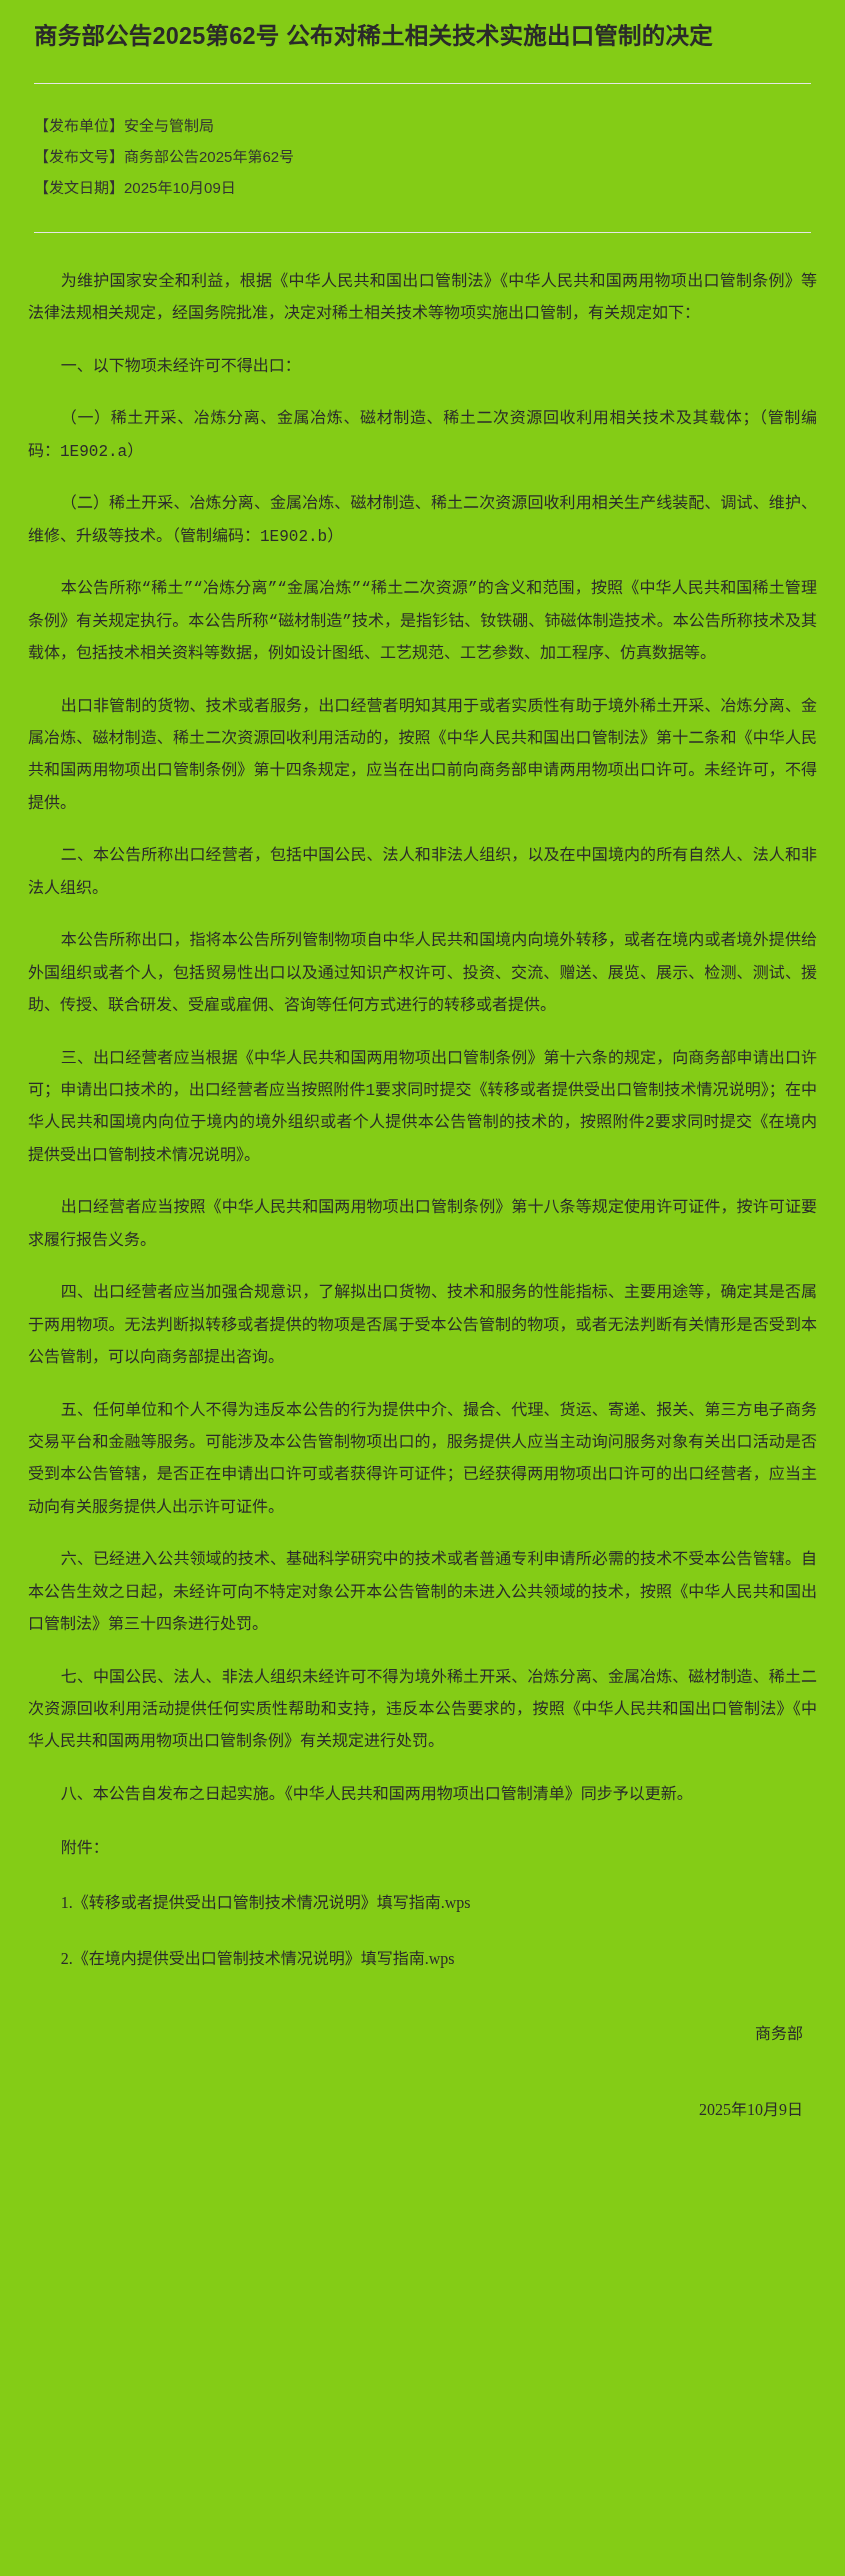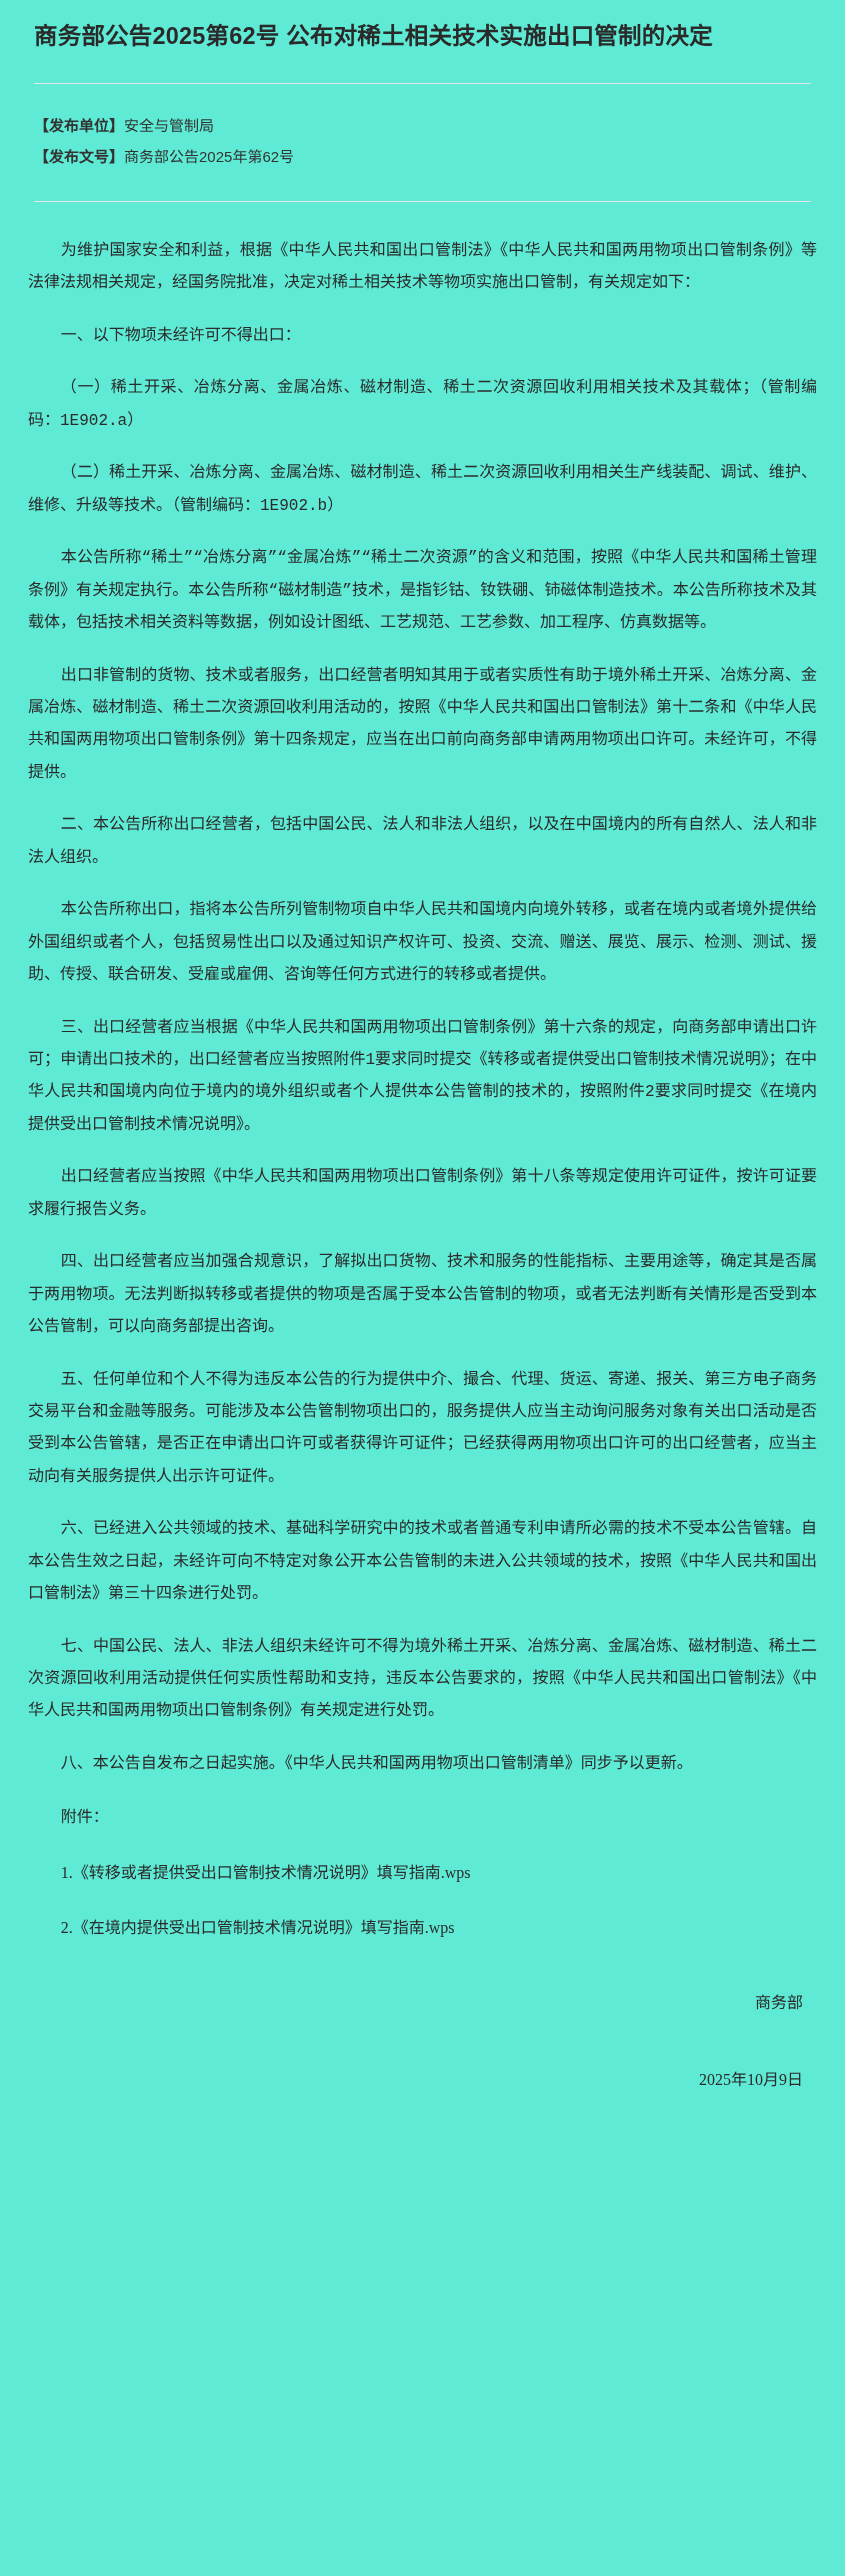--- a/index.html
+++ b/index.html
@@ -12,21 +12,21 @@
     width: 845px;
     min-height: 2576px;
     font-family: "Liberation Sans", "DejaVu Sans", sans-serif;
     color: #222222;
     -webkit-font-smoothing: antialiased;
   }
   .page {
     width: 845px;
     min-height: 2576px;
     box-sizing: border-box;
-    background: #5eead4;
+    background: #84cc16;
     position: relative;
   }
 
   
   .doc-header {
     padding: 20.4px 34px 0 34px;
   }
   .doc-title {
     font-family: "Liberation Sans", "DejaVu Sans", sans-serif;
     font-size: 23.5px;
@@ -51,21 +51,21 @@
   .meta-block {
     padding: 27px 34px 0 34px;
   }
   .meta-line {
     font-family: "Liberation Sans", "DejaVu Sans", sans-serif;
     font-size: 15px;
     line-height: 2.06;
     color: #333333;
     white-space: nowrap;
   }
-  .meta-key { color: #333333; font-weight: bold; }
+  .meta-key { color: #333333; }
   .meta-val { color: #333333; }
 
   
   .doc-body {
     padding: 33px 28px 0 28px;
   }
   .p {
     font-family: "Liberation Serif", "DejaVu Serif", serif;
     font-size: 16px;
     line-height: 2.02;
@@ -124,20 +124,23 @@
 
   <hr class="rule rule-top">
 
   <div class="meta-block">
     <div class="meta-line">
       <span class="meta-key">【发布单位】</span><span class="meta-val">安全与管制局</span>
     </div>
     <div class="meta-line">
       <span class="meta-key">【发布文号】</span><span class="meta-val">商务部公告2025年第62号</span>
     </div>
+    <div class="meta-line">
+      <span class="meta-key">【发文日期】</span><span class="meta-val">2025年10月09日</span>
+    </div>
   </div>
 
   <hr class="rule rule-mid">
 
   <div class="doc-body">
 
     <p class="p indent">为维护国家安全和利益，根据《中华人民共和国出口管制法》《中华人民共和国两用物项出口管制条例》等法律法规相关规定，经国务院批准，决定对稀土相关技术等物项实施出口管制，有关规定如下：</p>
 
     <p class="p indent">一、以下物项未经许可不得出口：</p>
 

